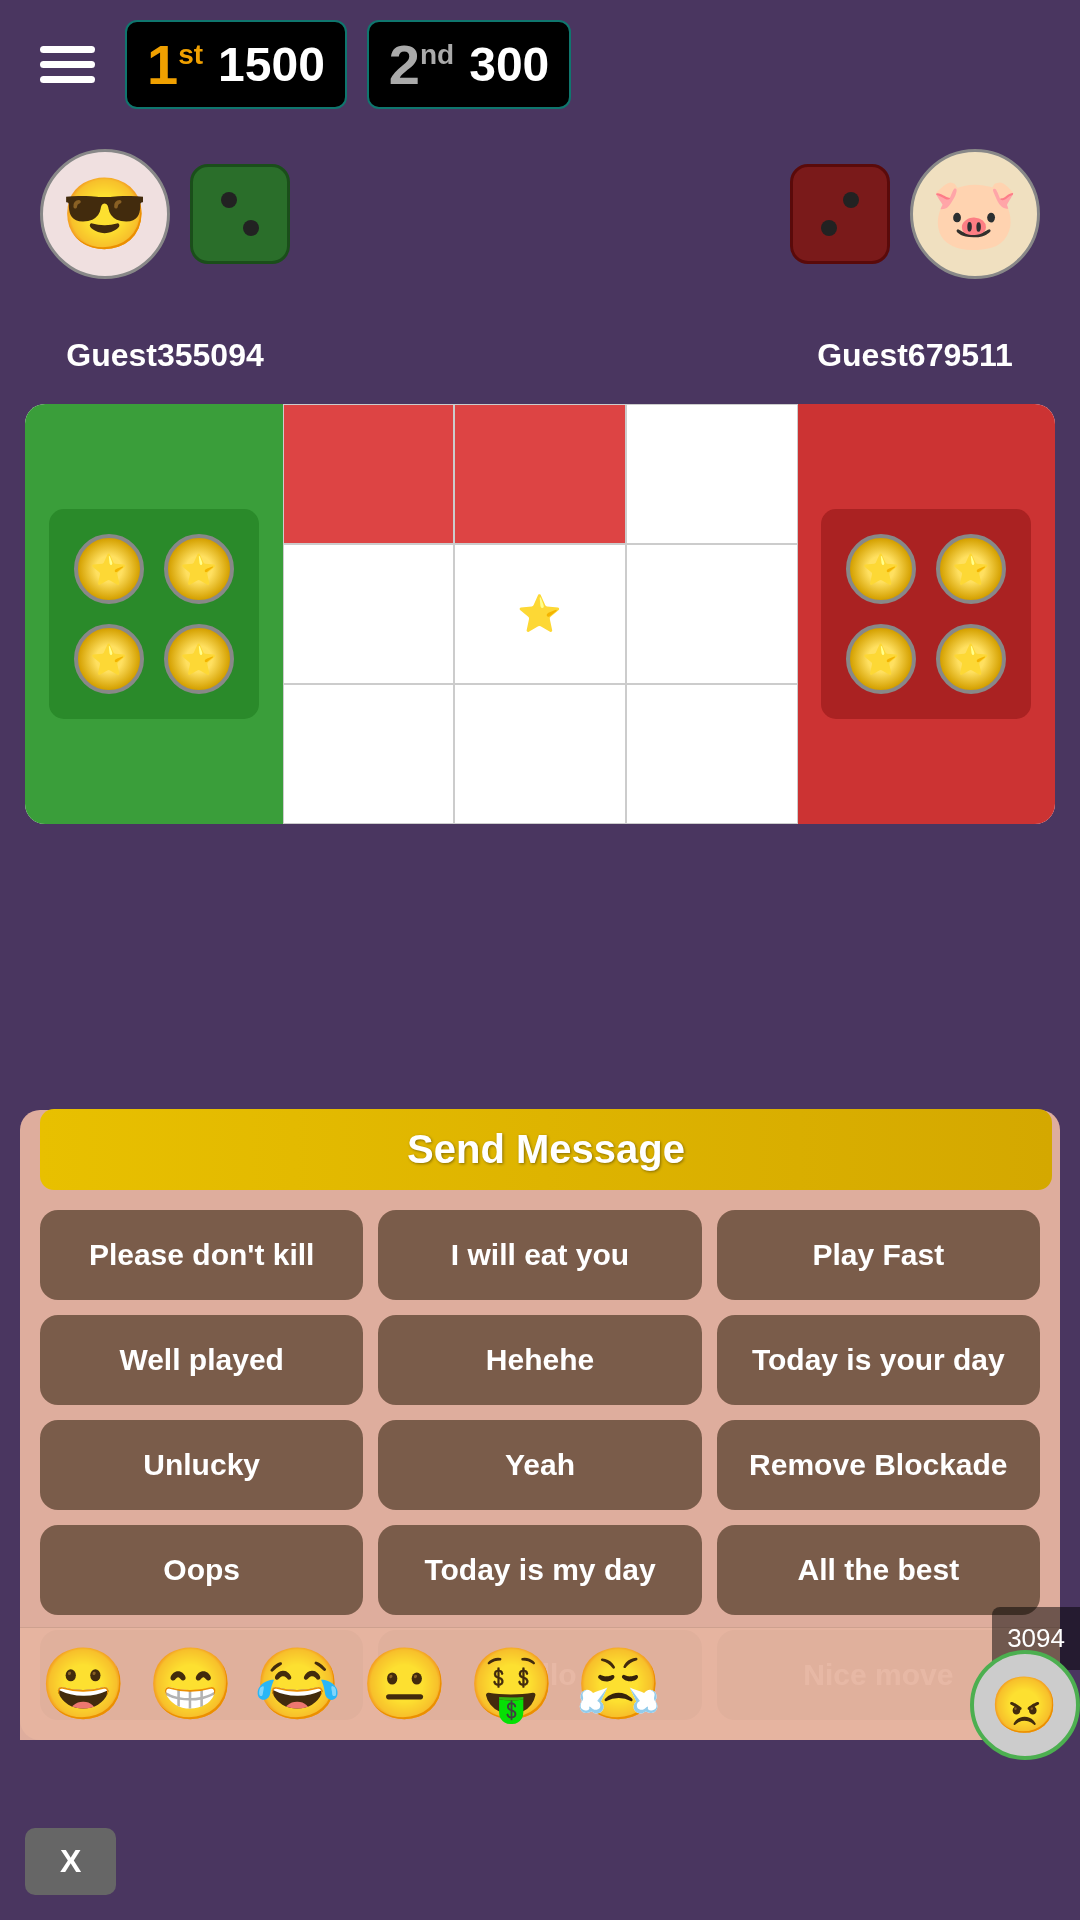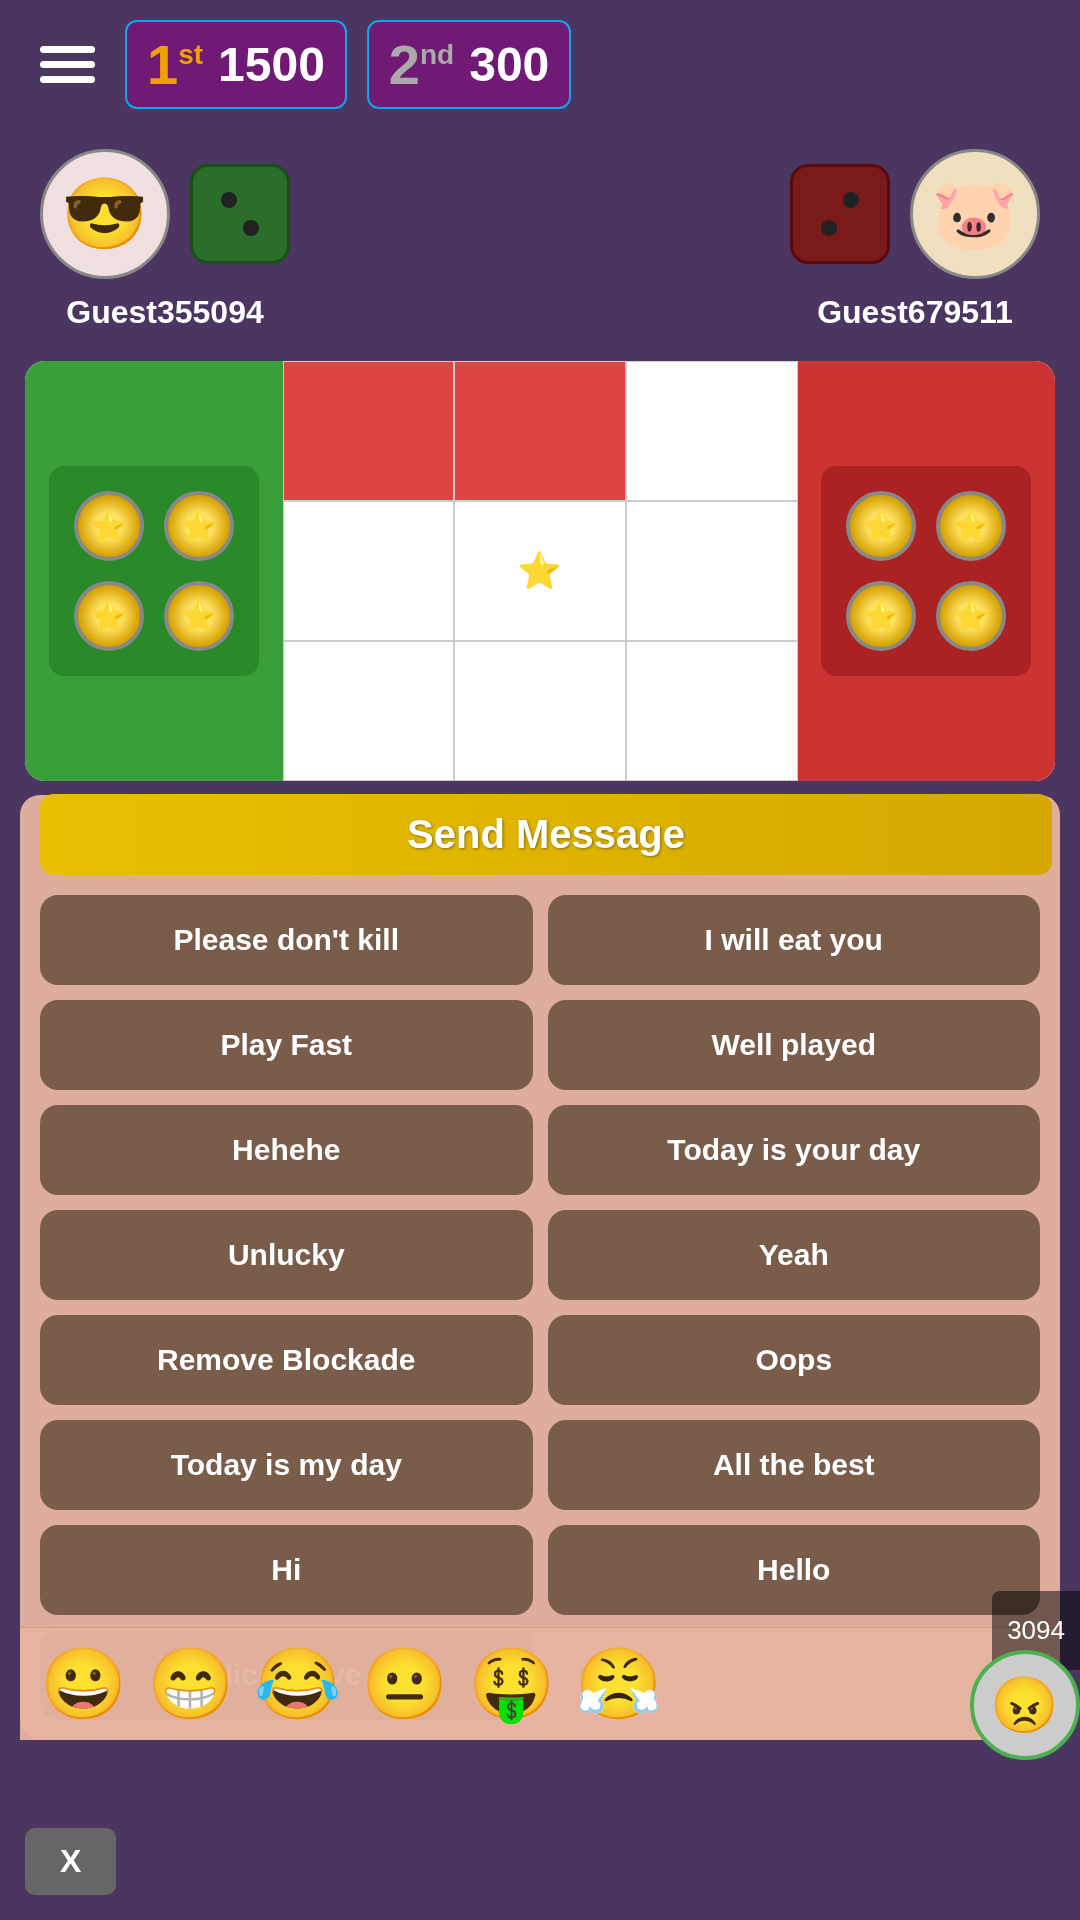--- a/index.html
+++ b/index.html
@@ -30,25 +30,25 @@
     .menu-btn span {
       display: block;
       width: 55px;
       height: 7px;
       background: white;
       border-radius: 4px;
     }
     .score-box {
       display: flex;
       align-items: center;
-      background: #701a75;
+      background: #000000;
       border-radius: 12px;
       padding: 10px 20px;
       gap: 15px;
-      border: 2px solid #0ea5e9;
+      border: 2px solid #0f766e;
     }
     .score-rank {
       font-size: 56px;
       font-weight: bold;
       color: #f0a000;
     }
     .score-rank sup {
       font-size: 28px;
       color: #f0a000;
     }
@@ -99,20 +99,21 @@
       height: 100%;
       display: flex;
       align-items: center;
       justify-content: center;
       font-size: 70px;
     }
     .player-name {
       font-size: 32px;
       color: white;
       font-weight: bold;
+      margin-top: 43px;
     }
     .dice {
       width: 100px;
       height: 100px;
       border-radius: 18px;
       display: flex;
       align-items: center;
       justify-content: center;
       position: relative;
     }
@@ -232,21 +233,21 @@
     }
     .message-title {
       font-size: 40px;
       font-weight: bold;
       color: white;
       text-shadow: 1px 1px 3px rgba(0,0,0,0.4);
     }
     .message-buttons {
       padding: 0 20px;
       display: grid;
-      grid-template-columns: 1fr 1fr;
+      grid-template-columns: 1fr 1fr 1fr;
       gap: 15px;
     }
     .msg-btn {
       background: #7a5c4a;
       color: white;
       border: none;
       border-radius: 18px;
       padding: 22px 15px;
       font-size: 30px;
       font-weight: bold;
@@ -294,21 +295,21 @@
       z-index: 20;
     }
 
     
     .right-username {
       position: absolute;
       right: 0;
       bottom: 250px;
       background: rgba(0,0,0,0.5);
       color: white;
-      padding: 24px 15px;
+      padding: 16px 15px;
       font-size: 26px;
       border-radius: 8px 0 0 8px;
       z-index: 15;
     }
 
     
     .bottom-right-avatar {
       position: absolute;
       bottom: 160px;
       right: 0;

